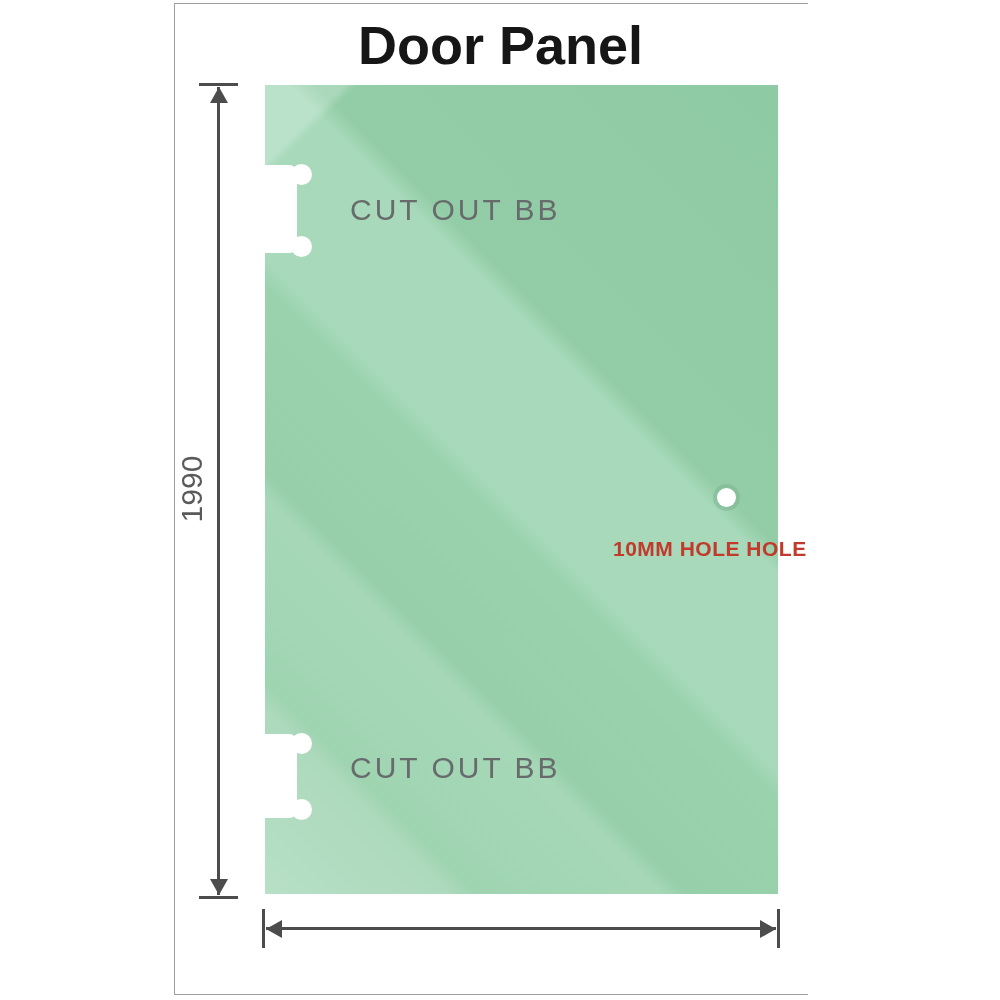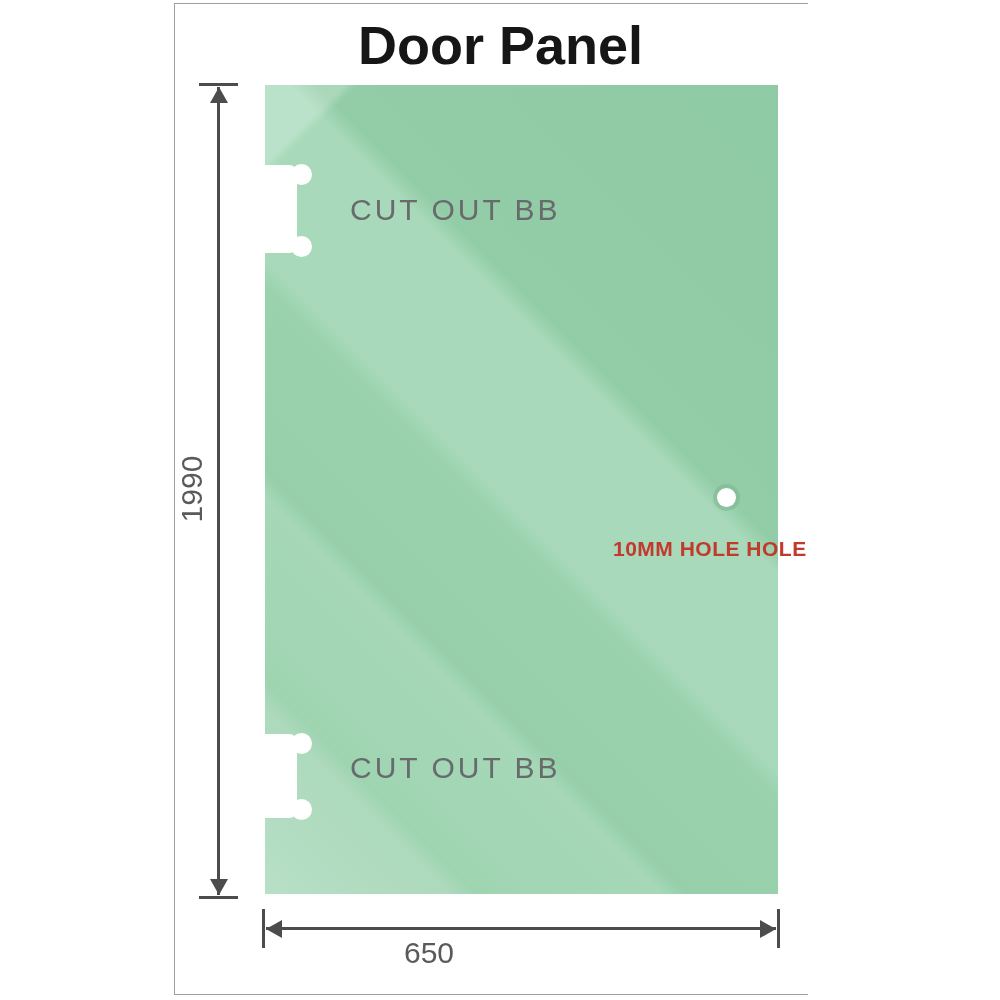--- a/index.html
+++ b/index.html
@@ -156,15 +156,14 @@
     </div>
   </div>
 
   <div class="dim dim-h">
     <div class="dline cap-left"></div>
     <div class="dline hline"></div>
     <div class="arr arr-left"></div>
     <div class="arr arr-right"></div>
     <div class="dline cap-right"></div>
   </div>
-  <div class="dim-label dim-label-width">650</div>
 
 </div>
 
 </body></html>

